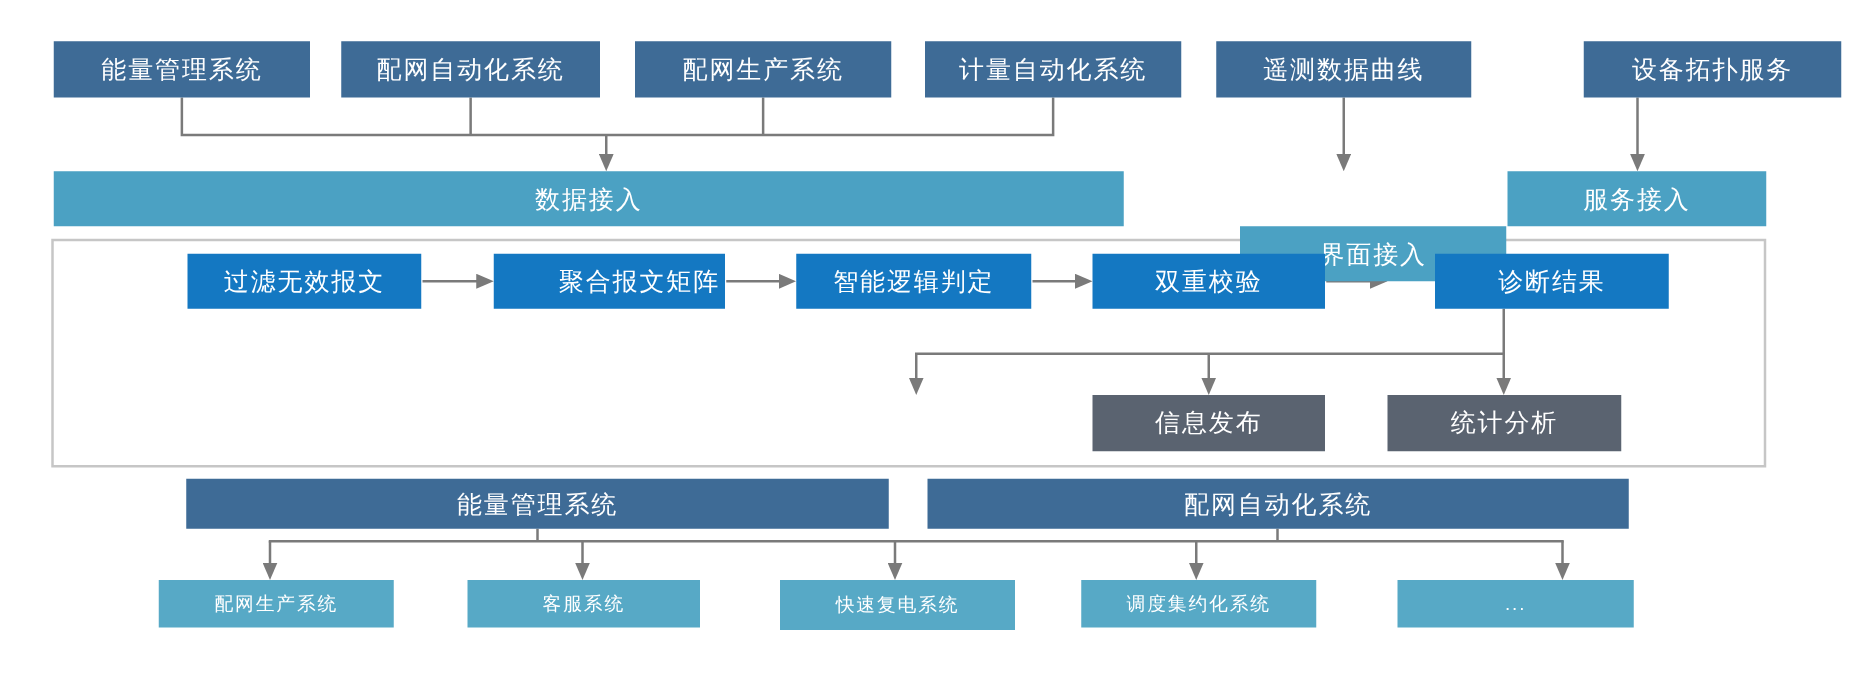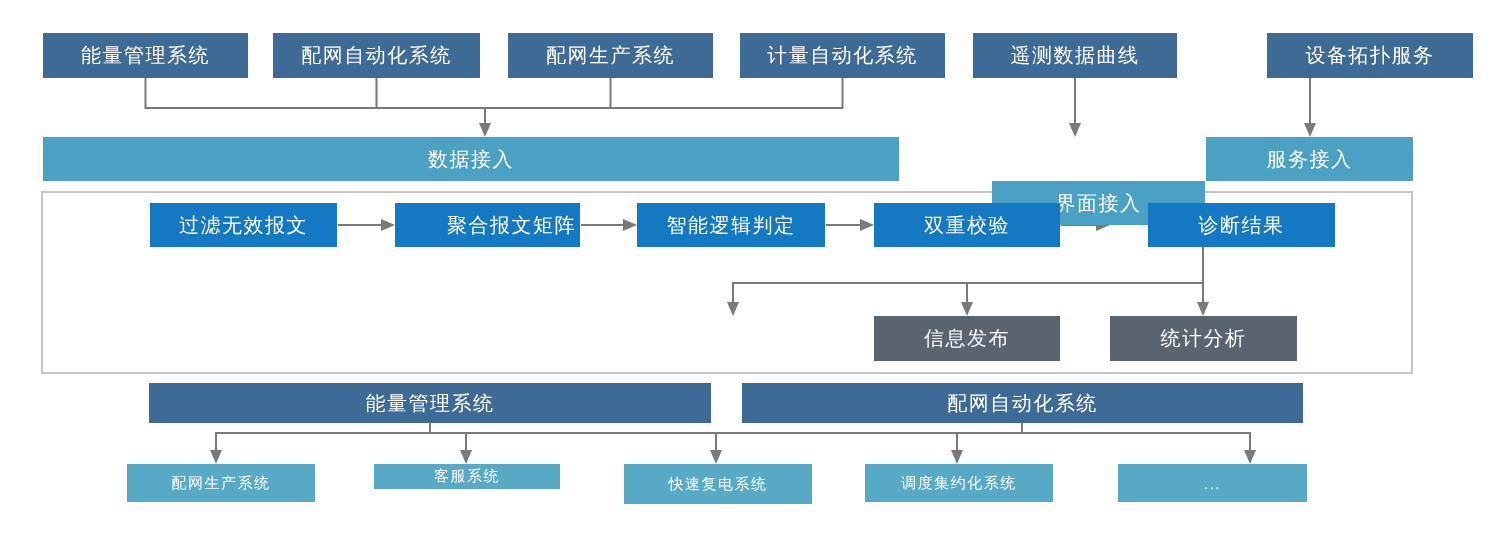--- a/index.html
+++ b/index.html
@@ -110,18 +110,18 @@
   <div class="box pipe" style="left:874px;top:203px;width:186px;height:44px;">双重校验</div>
   <div class="box pipe" style="left:1148px;top:203px;width:187px;height:44px;">诊断结果</div>
 
   <div class="box result" style="left:874px;top:316px;width:186px;height:45px;">信息发布</div>
   <div class="box result" style="left:1110px;top:316px;width:187px;height:45px;">统计分析</div>
 
   <div class="box out" style="left:149px;top:383px;width:562px;height:40px;">能量管理系统</div>
   <div class="box out" style="left:742px;top:383px;width:561px;height:40px;">配网自动化系统</div>
 
   <div class="box consumer" style="left:127px;top:464px;width:188px;height:38px;">配网生产系统</div>
-  <div class="box consumer" style="left:374px;top:464px;width:186px;height:25px;">客服系统</div>
+  <div class="box consumer" style="left:374px;top:464px;width:186px;height:38px;">客服系统</div>
   <div class="box consumer" style="left:624px;top:464px;width:188px;height:40px;">快速复电系统</div>
   <div class="box consumer" style="left:865px;top:464px;width:188px;height:38px;">调度集约化系统</div>
   <div class="box consumer" style="left:1118px;top:464px;width:189px;height:38px;">...</div>
 
 </div>
 
 </body></html>

